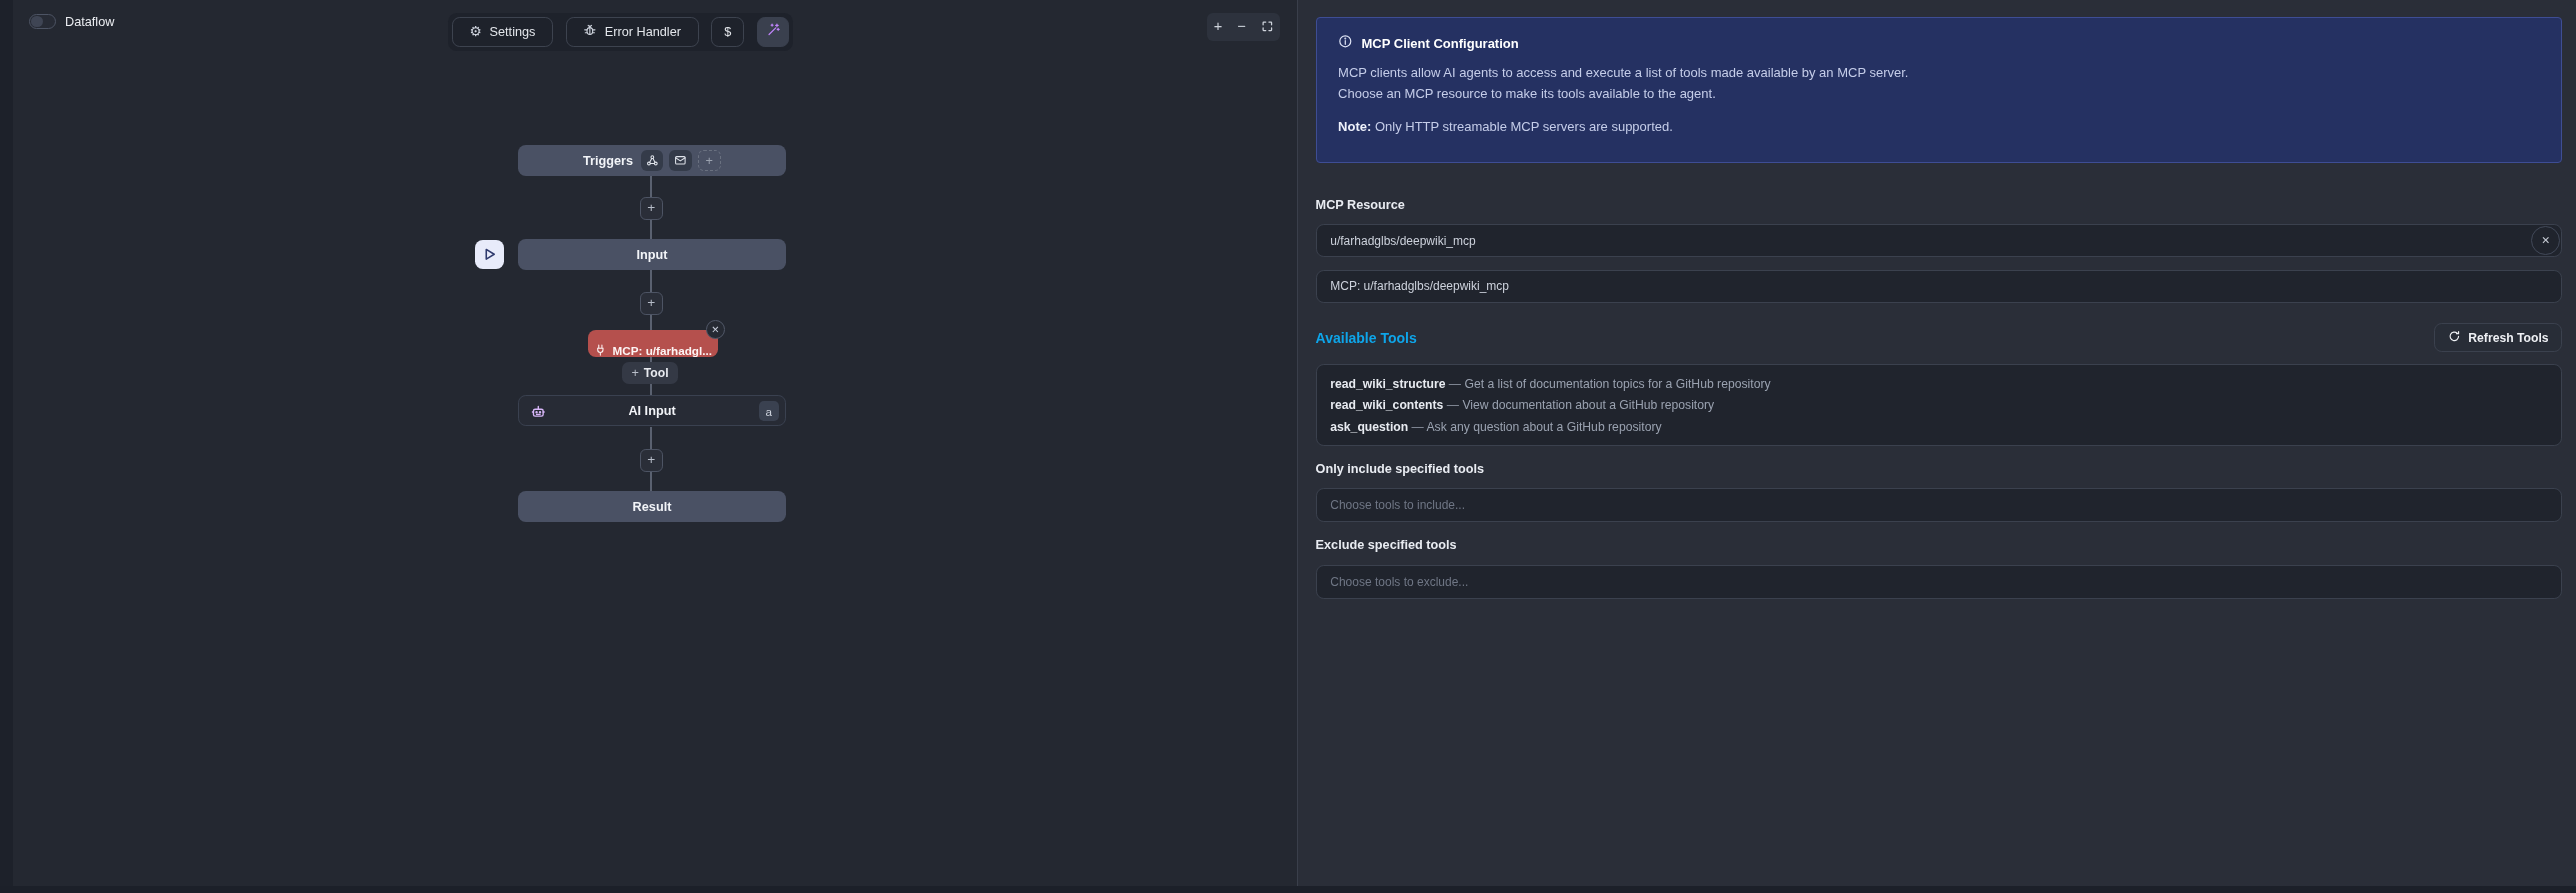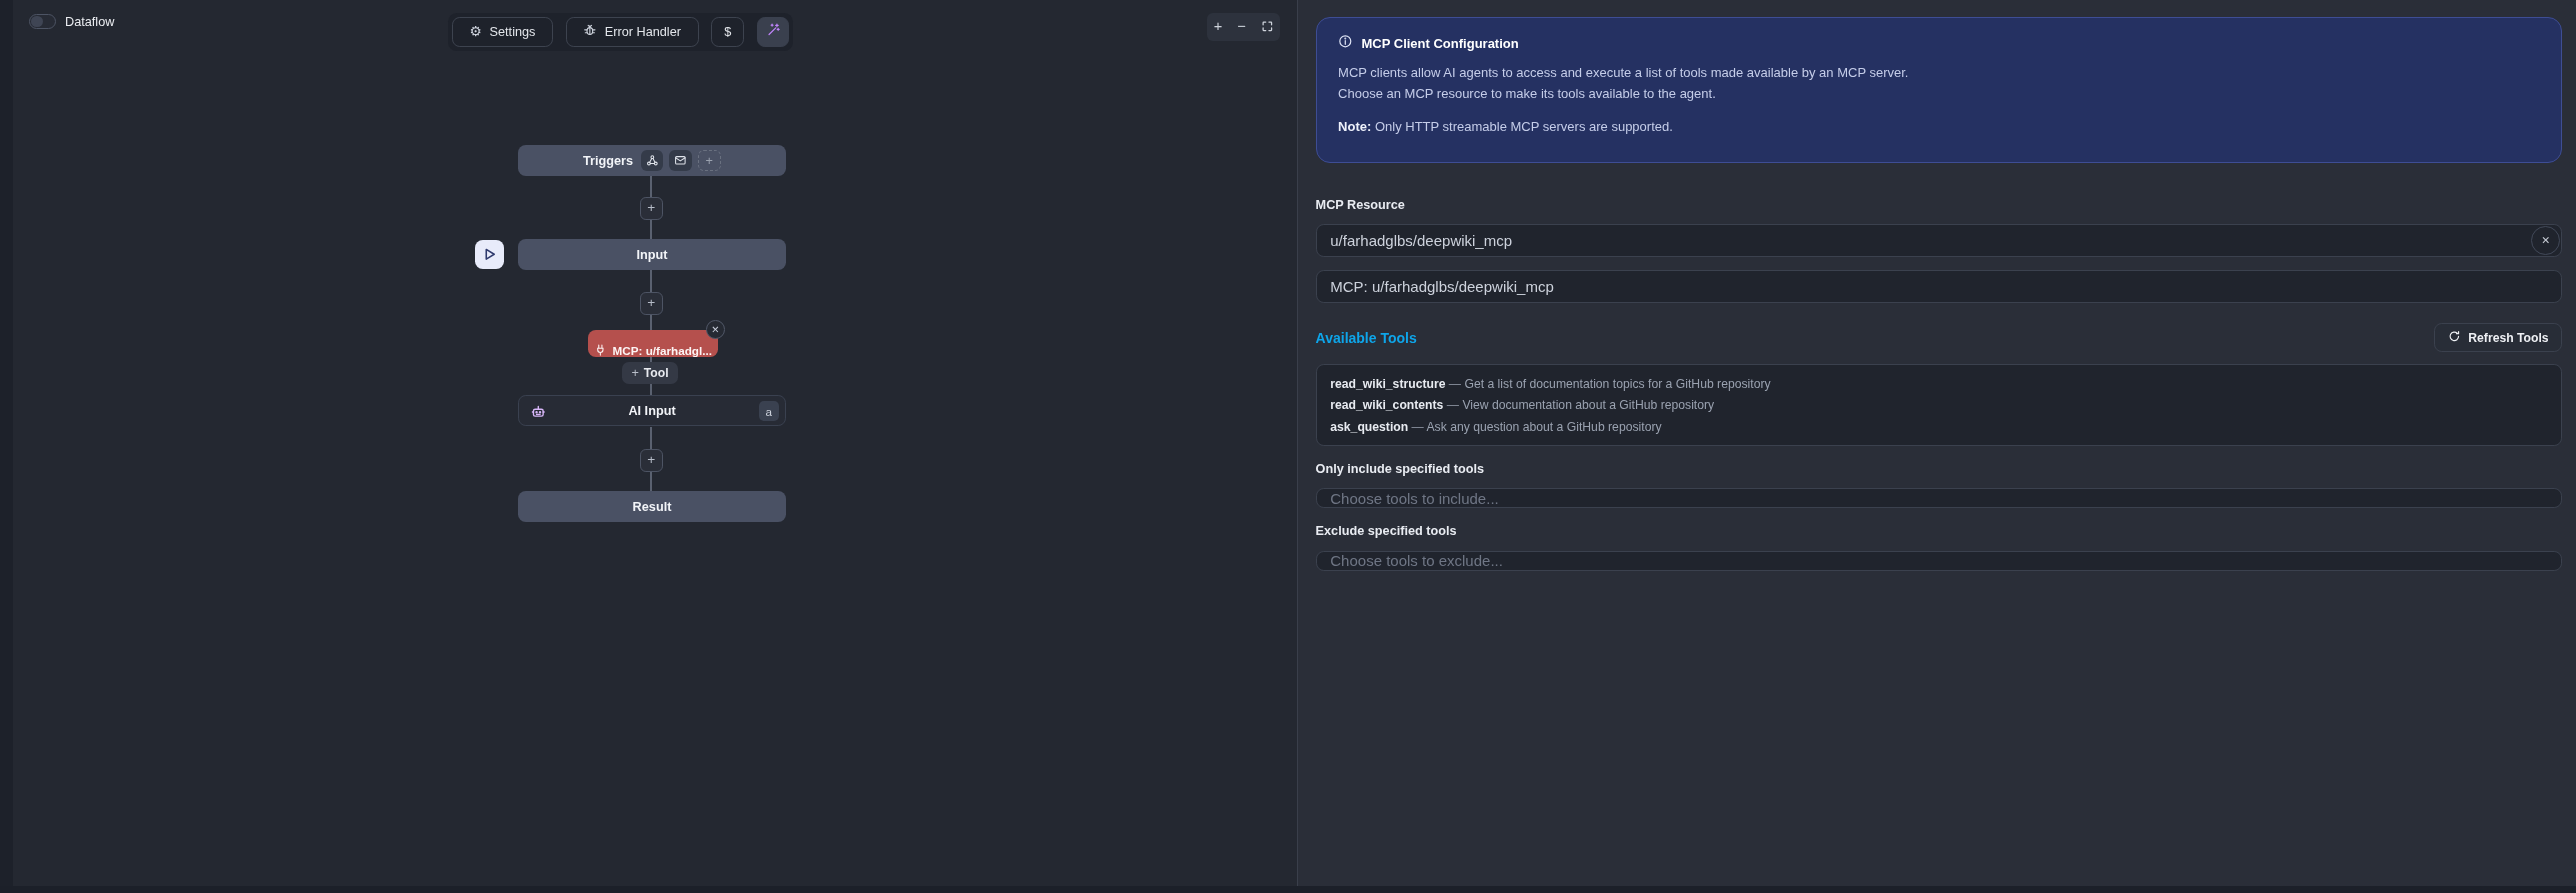--- a/index.html
+++ b/index.html
@@ -65,33 +65,33 @@
   .agent-node { background: #272b35; border: 1px solid #3a4150; position: relative; }
   .agent-node .robot { position: absolute; left: 10.7px; top: 6.8px; }
   .agent-node .badge { position: absolute; right: 5.9px; top: 4.9px; width: 20.5px; height: 20.5px; background: #3a4150;
     border-radius: 4.9px; color: #cfd4de; font-size: 11.7px; font-weight: 500; display: flex;
     align-items: center; justify-content: center; }
 
   
   .panel { position: absolute; left: 1297px; top: 0; width: 1279px; height: 893px; background: #2a2e38;
     border-left: 1px solid #3a3f4b; padding: 16.6px 13.7px 0 17.6px; z-index: 10; }
 
-  .info-box { height: 146px; background: #253162; border: 1px solid #3e4d94; border-radius: 14px;
+  .info-box { height: 146px; background: #253162; border: 1px solid #3e4d94; border-radius: 4px;
     padding: 16.6px 21.5px; }
   .info-title-row { display: flex; align-items: center; gap: 8.8px; }
   .info-title { font-size: 13px; font-weight: 700; color: #ffffff; }
   .info-body { margin-top: 10.7px; font-size: 13px; line-height: 20.5px; color: #c5cde9; }
   .info-note { margin-top: 14.6px; font-size: 13px; color: #c5cde9; }
   .info-note b { color: #eef1fb; }
 
   .field-label { font-size: 12.7px; font-weight: 700; color: #e9ecf2; }
   .lbl-resource { margin-top: 35px; }
   .input-wrap { position: relative; margin-top: 12.7px; }
   .text-input { width: 100%; height: 33px; background: #20242d; border: 1px solid #3b414e; border-radius: 7.8px;
-    color: #cdd2dc; font-size: 15px; padding: 0 13.7px; font-family: inherit; outline: none; }
+    color: #cdd2dc; font-size: 12px; padding: 0 13.7px; font-family: inherit; outline: none; }
   .text-input::placeholder { color: #6f7685; }
   .clear-btn { position: absolute; right: 2px; top: 2px; width: 29px; height: 29px; border-radius: 50%;
     background: transparent; border: 1px solid #424959; color: #c6cbd4; font-size: 10.7px;
     display: flex; align-items: center; justify-content: center; cursor: pointer; }
 
   .lbl-summary { margin-top: 18.6px; }
 
   .tools-head { margin-top: 20.5px; display: flex; align-items: center; justify-content: space-between; height: 29px; }
   .section-heading { font-size: 14px; font-weight: 700; color: #0ea5e9; }
   .refresh-btn { height: 29px; border: 1px solid #3b414e; background: #282d37; border-radius: 7.8px;
@@ -100,21 +100,21 @@
 
   .tools-box { margin-top: 11.7px; background: #20242d; border: 1px solid #3b414e; border-radius: 7.8px;
     padding: 8.8px 13.7px; height: 82px; }
   .tool-row { font-size: 12.2px; line-height: 21.5px; color: #9aa2b0; }
   .tool-row .tname { font-weight: 700; color: #e8ebf1; }
   .tool-row .sep { color: #8a919f; }
 
   .lbl-filter-h { margin-top: 16.6px; }
   .lbl-include { margin-top: 15.6px; }
   .lbl-exclude { margin-top: 15.6px; }
-  .filter-input { height: 20px; }
+  .filter-input { height: 34px; }
 </style>
 </head>
 <body>
 
 <div id="app">
   <div class="left-strip"></div>
 
   <div class="flow-toggle">
     <div class="knob"></div>
   </div>

